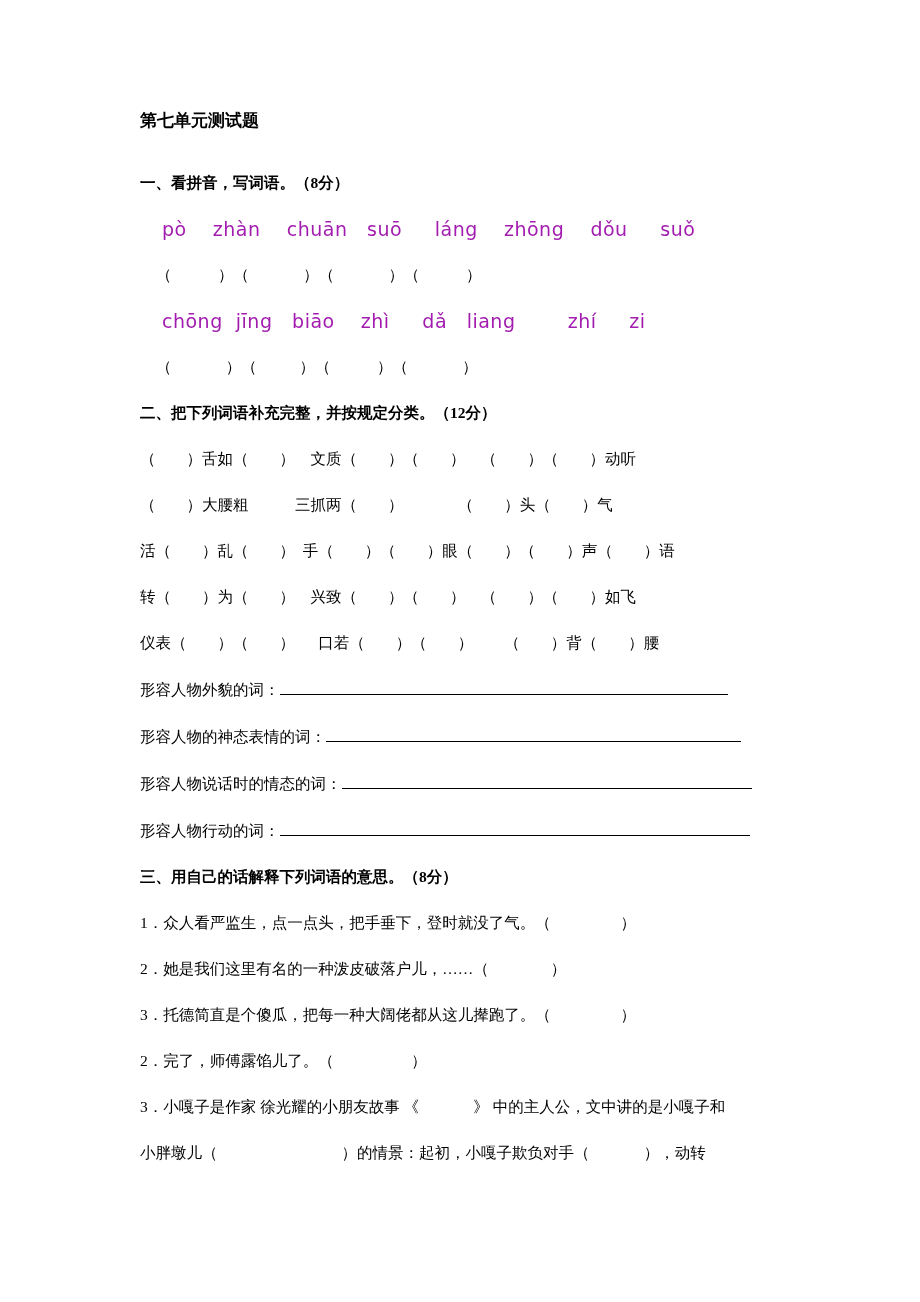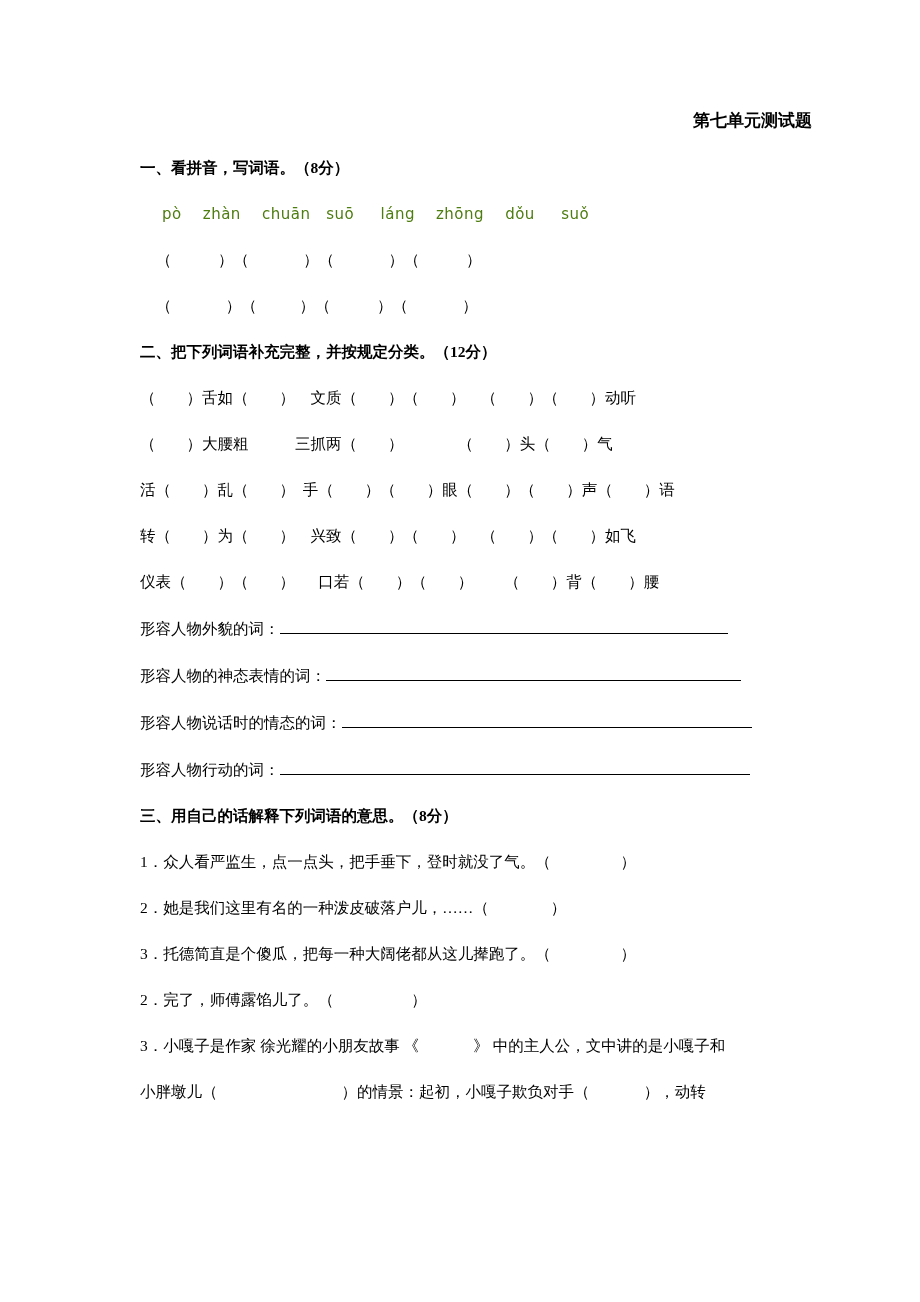--- a/index.html
+++ b/index.html
@@ -14,37 +14,37 @@
     width: 920px;
     height: 1302px;
     box-sizing: border-box;
     padding: 112px 108px 0 140px;
     background: #ffffff;
     overflow: hidden;
   }
   .title {
     font-size: 17px;
     font-weight: bold;
-    text-align: right;
-    margin: 0 0 31px 0;
+    text-align: left;
+    margin: 0 0 46px 0;
     line-height: 17px;
   }
   .line {
     font-size: 15.5px;
     line-height: 16px;
     margin: 12px 0 30px 0;
     white-space: pre-wrap;
   }
   .heading {
     font-weight: bold;
   }
   .pinyin {
     font-family: "DejaVu Sans", sans-serif;
-    font-size: 15px;
-    color: #4d7c0f;
+    font-size: 19px;
+    color: #a21caf;
     letter-spacing: 0.5px;
     padding-left: 22px;
   }
   .blanks-row {
     padding-left: 16px;
   }
   .rule {
     display: inline-block;
     height: 13px;
     border-bottom: 1px solid #000;
@@ -57,20 +57,21 @@
 </head>
 <body>
 
 <div class="page">
 
   <h1 class="title">第七单元测试题</h1>
 
   <div class="line heading">一、看拼音，写词语。（8分）</div>
   <div class="line pinyin">pò    zhàn    chuān   suō     láng    zhōng    dǒu     suǒ</div>
   <div class="line blanks-row">（            ）（              ）（              ）（            ）</div>
+  <div class="line pinyin">chōng  jīng   biāo    zhì     dǎ   liang        zhí     zi</div>
   <div class="line blanks-row">（              ）（           ）（            ）（              ）</div>
 
   <div class="line heading">二、把下列词语补充完整，并按规定分类。（12分）</div>
   <div class="line">（        ）舌如（        ）    文质（        ）（        ）    （        ）（        ）动听</div>
   <div class="line">（        ）大腰粗            三抓两（        ）              （        ）头（        ）气</div>
   <div class="line">活（        ）乱（        ）  手（        ）（        ）眼（        ）（        ）声（        ）语</div>
   <div class="line">转（        ）为（        ）    兴致（        ）（        ）    （        ）（        ）如飞</div>
   <div class="line">仪表（        ）（        ）      口若（        ）（        ）        （        ）背（        ）腰</div>
 
   <div class="line"><span>形容人物外貌的词：</span><span class="rule rule-1"></span></div>

